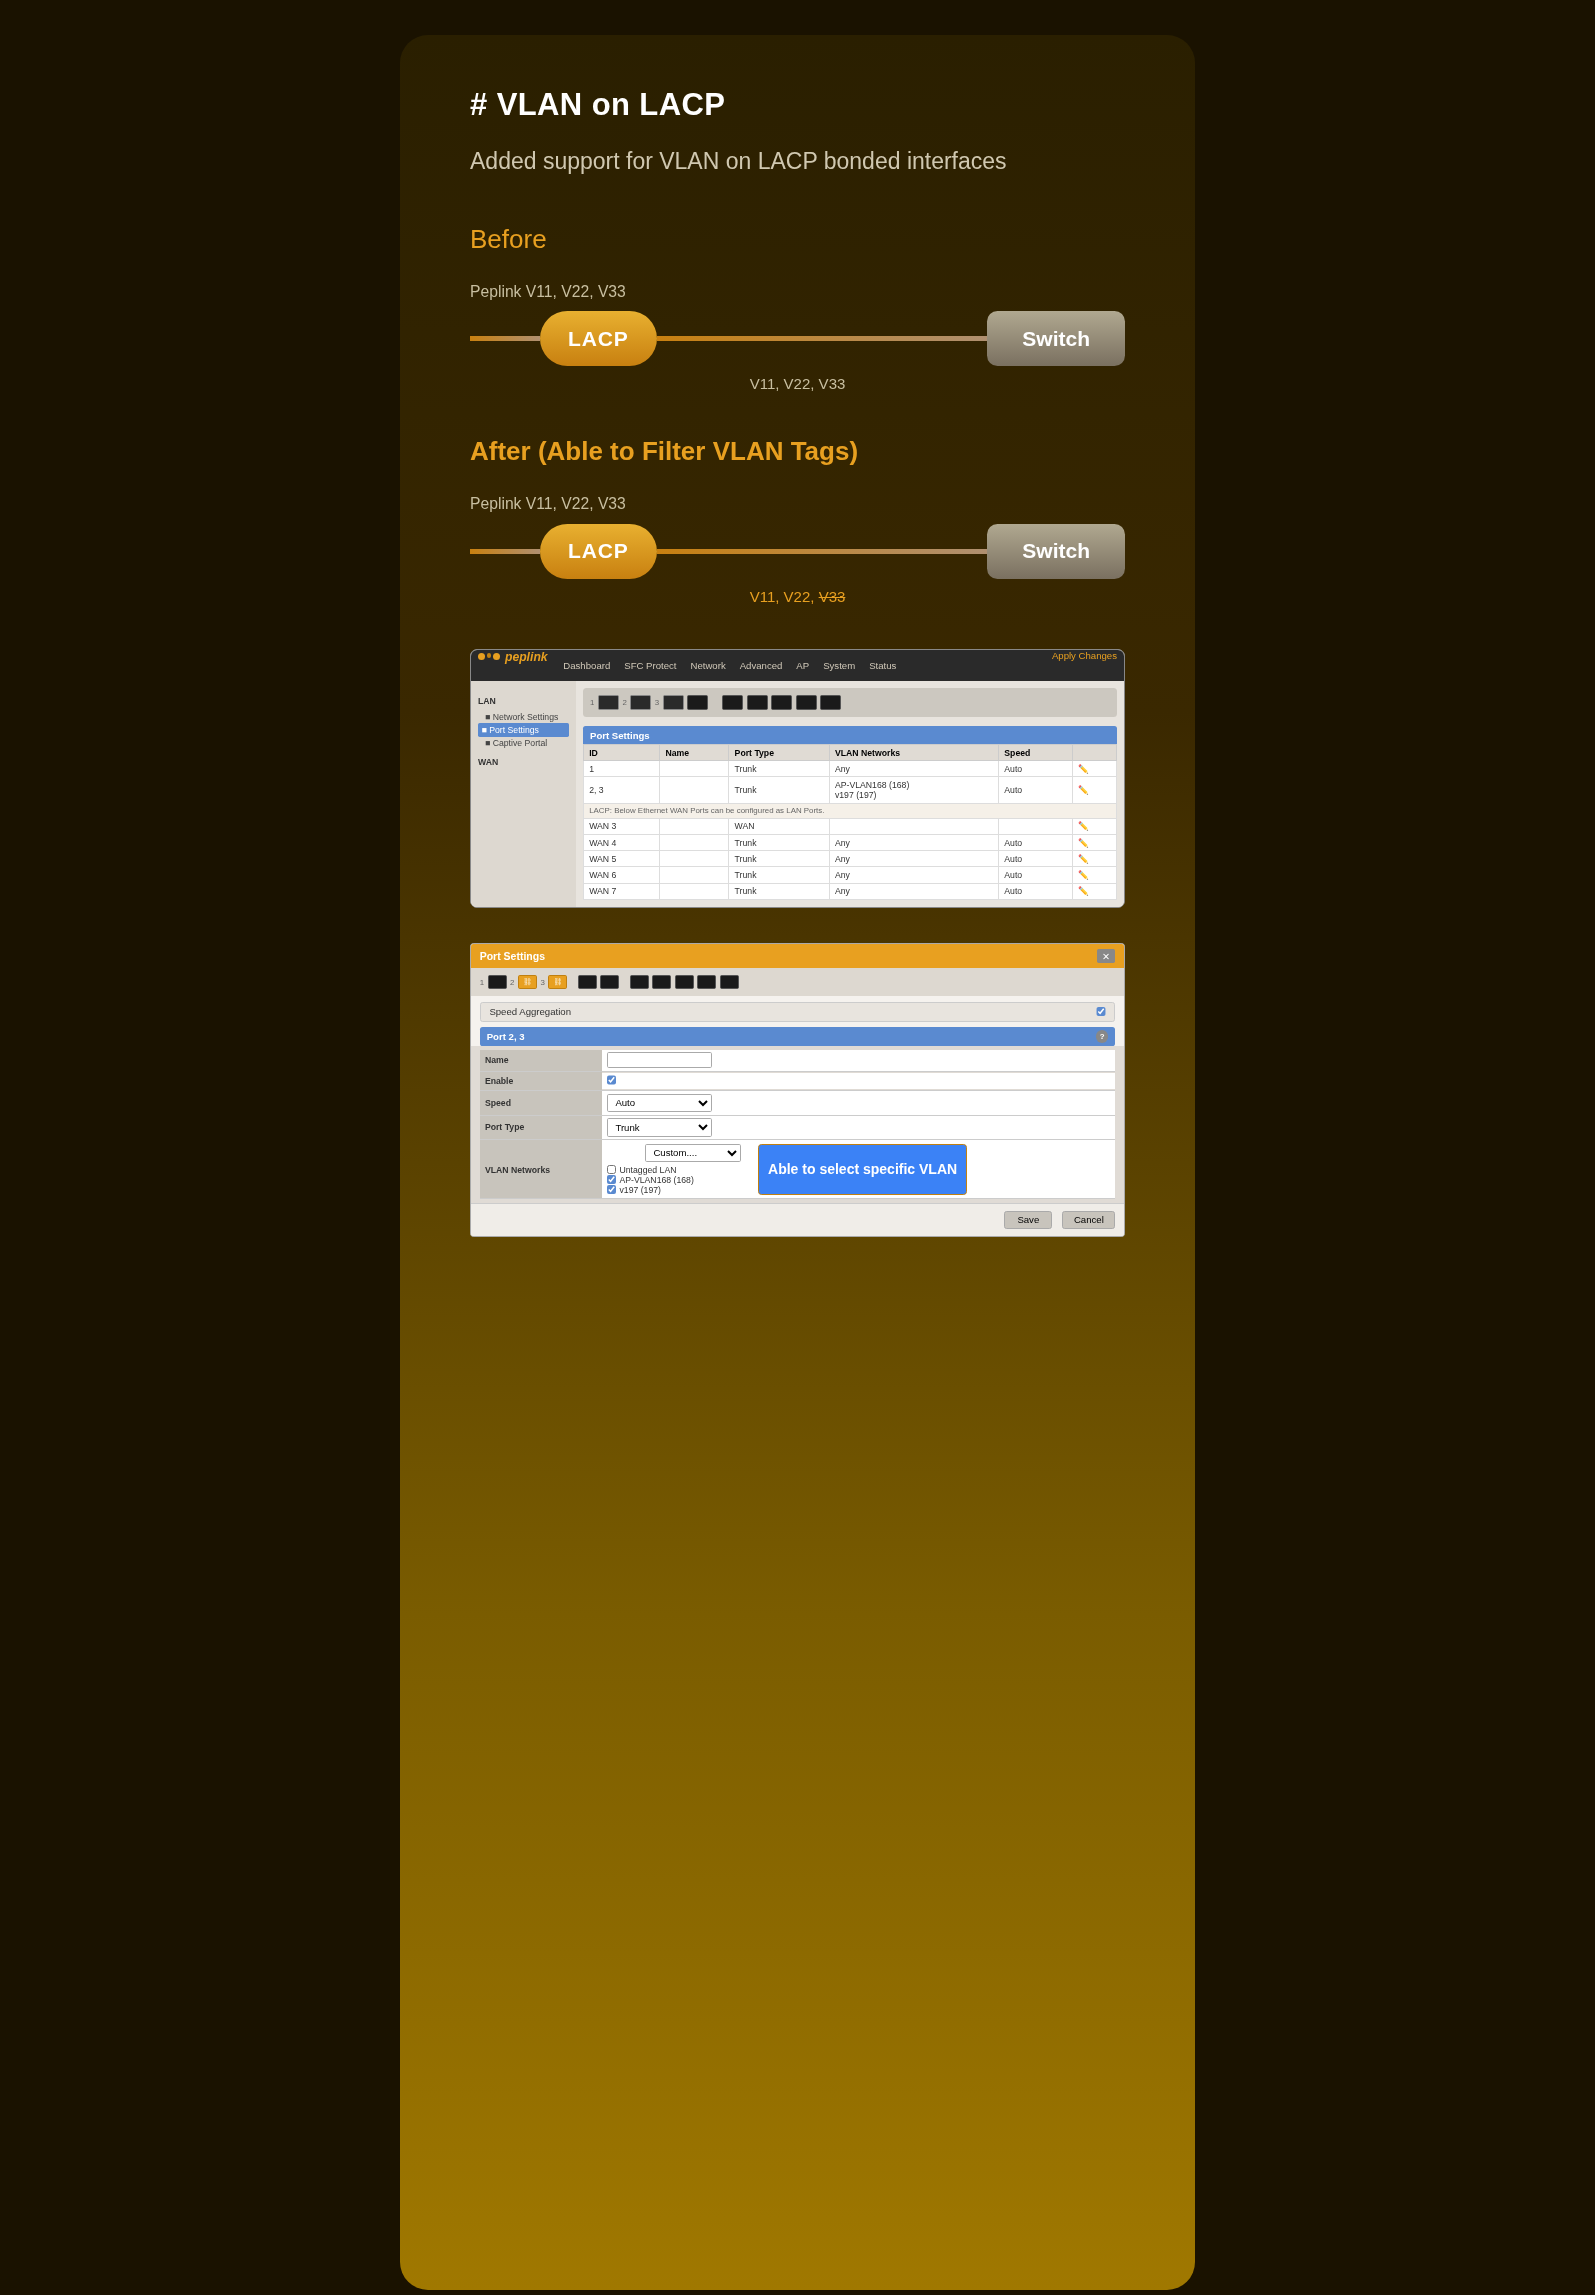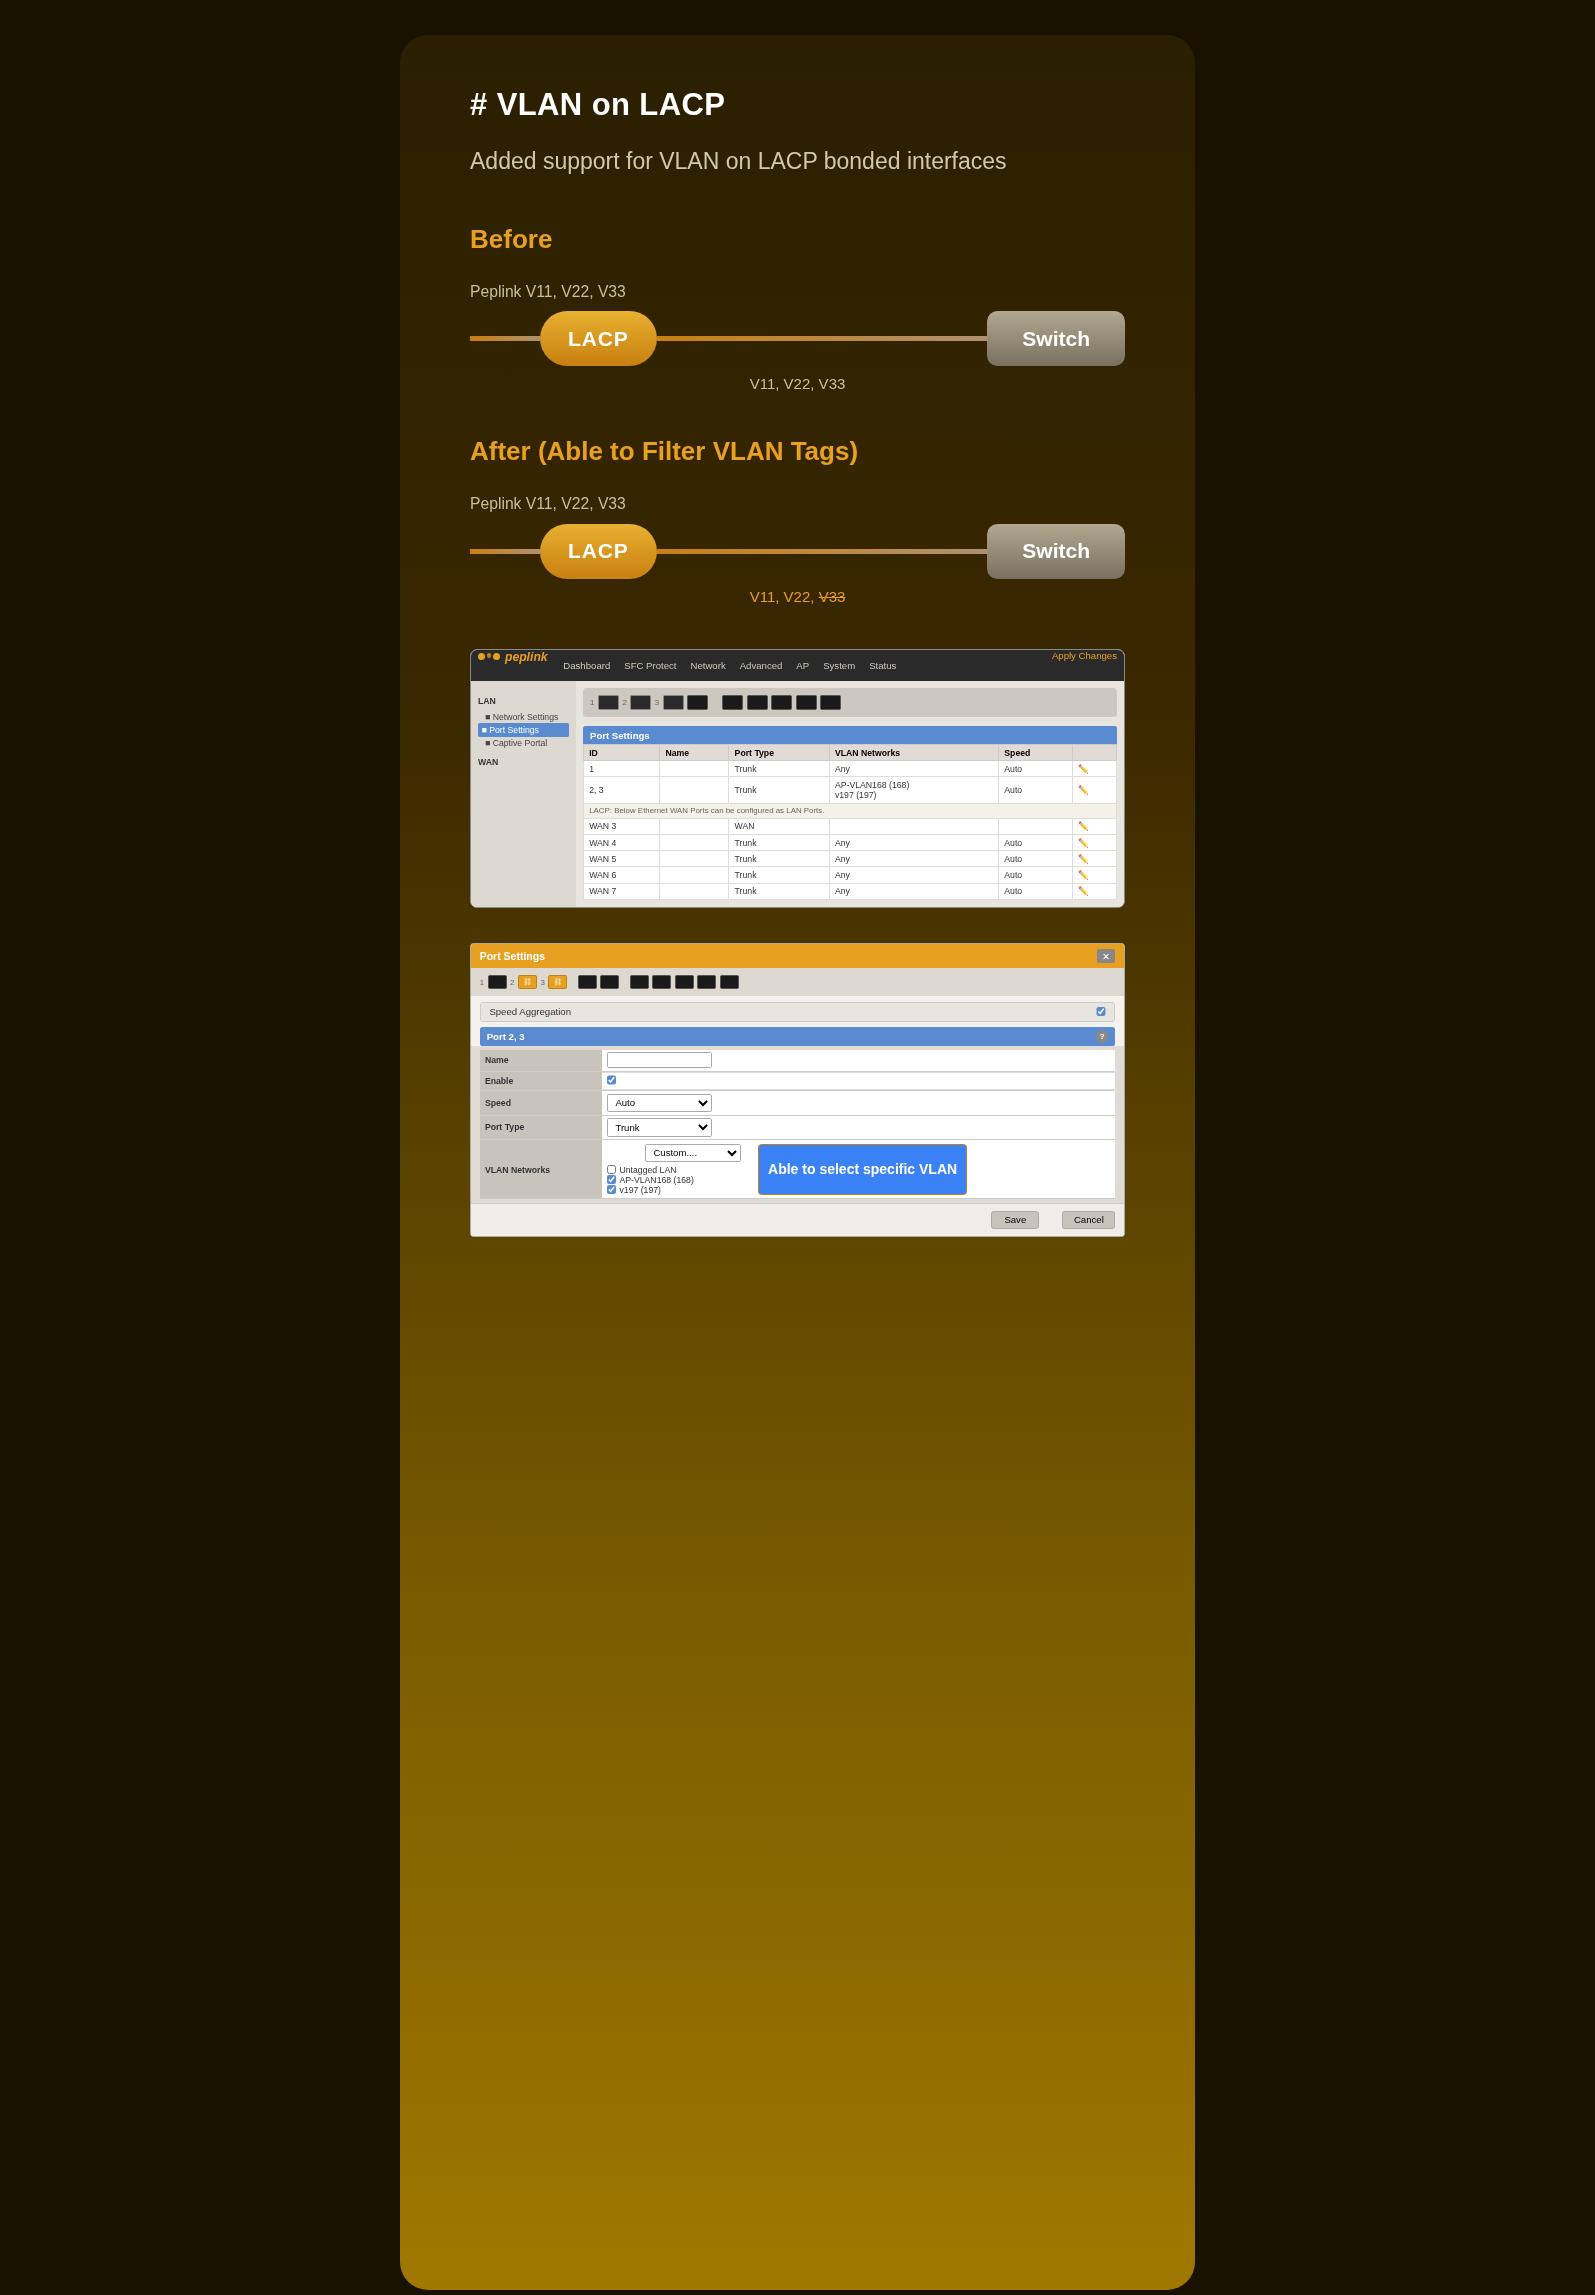--- a/index.html
+++ b/index.html
@@ -30,21 +30,21 @@
     }
     .subtitle {
       font-size: 23px;
       color: #d0c8b0;
       margin-bottom: 49px;
       font-weight: 400;
     }
     
     .section-label-before {
       font-size: 26px;
-      font-weight: 700;
+      font-weight: 400;
       color: #e8a020;
       margin-bottom: 28px;
     }
     .section-label-after {
       font-size: 26px;
       font-weight: 700;
       color: #e8a020;
       margin-bottom: 28px;
     }
     .diagram {
@@ -408,21 +408,21 @@
       border-radius: 3.5px;
       font-size: 14px;
       font-weight: 700;
       color: #fff;
       display: flex;
       align-items: center;
     }
     .dialog-footer {
       display: flex;
       justify-content: flex-end;
-      gap: 23px;
+      gap: 10px;
       padding: 7px 8.7px;
       background: #f0ede8;
       border-top: 0.9px solid #ccc;
     }
     .btn-save {
       background: #c8c4bc;
       border: 0.9px solid #aaa;
       padding: 2.6px 12.2px;
       font-size: 9.6px;
       border-radius: 2.6px;

